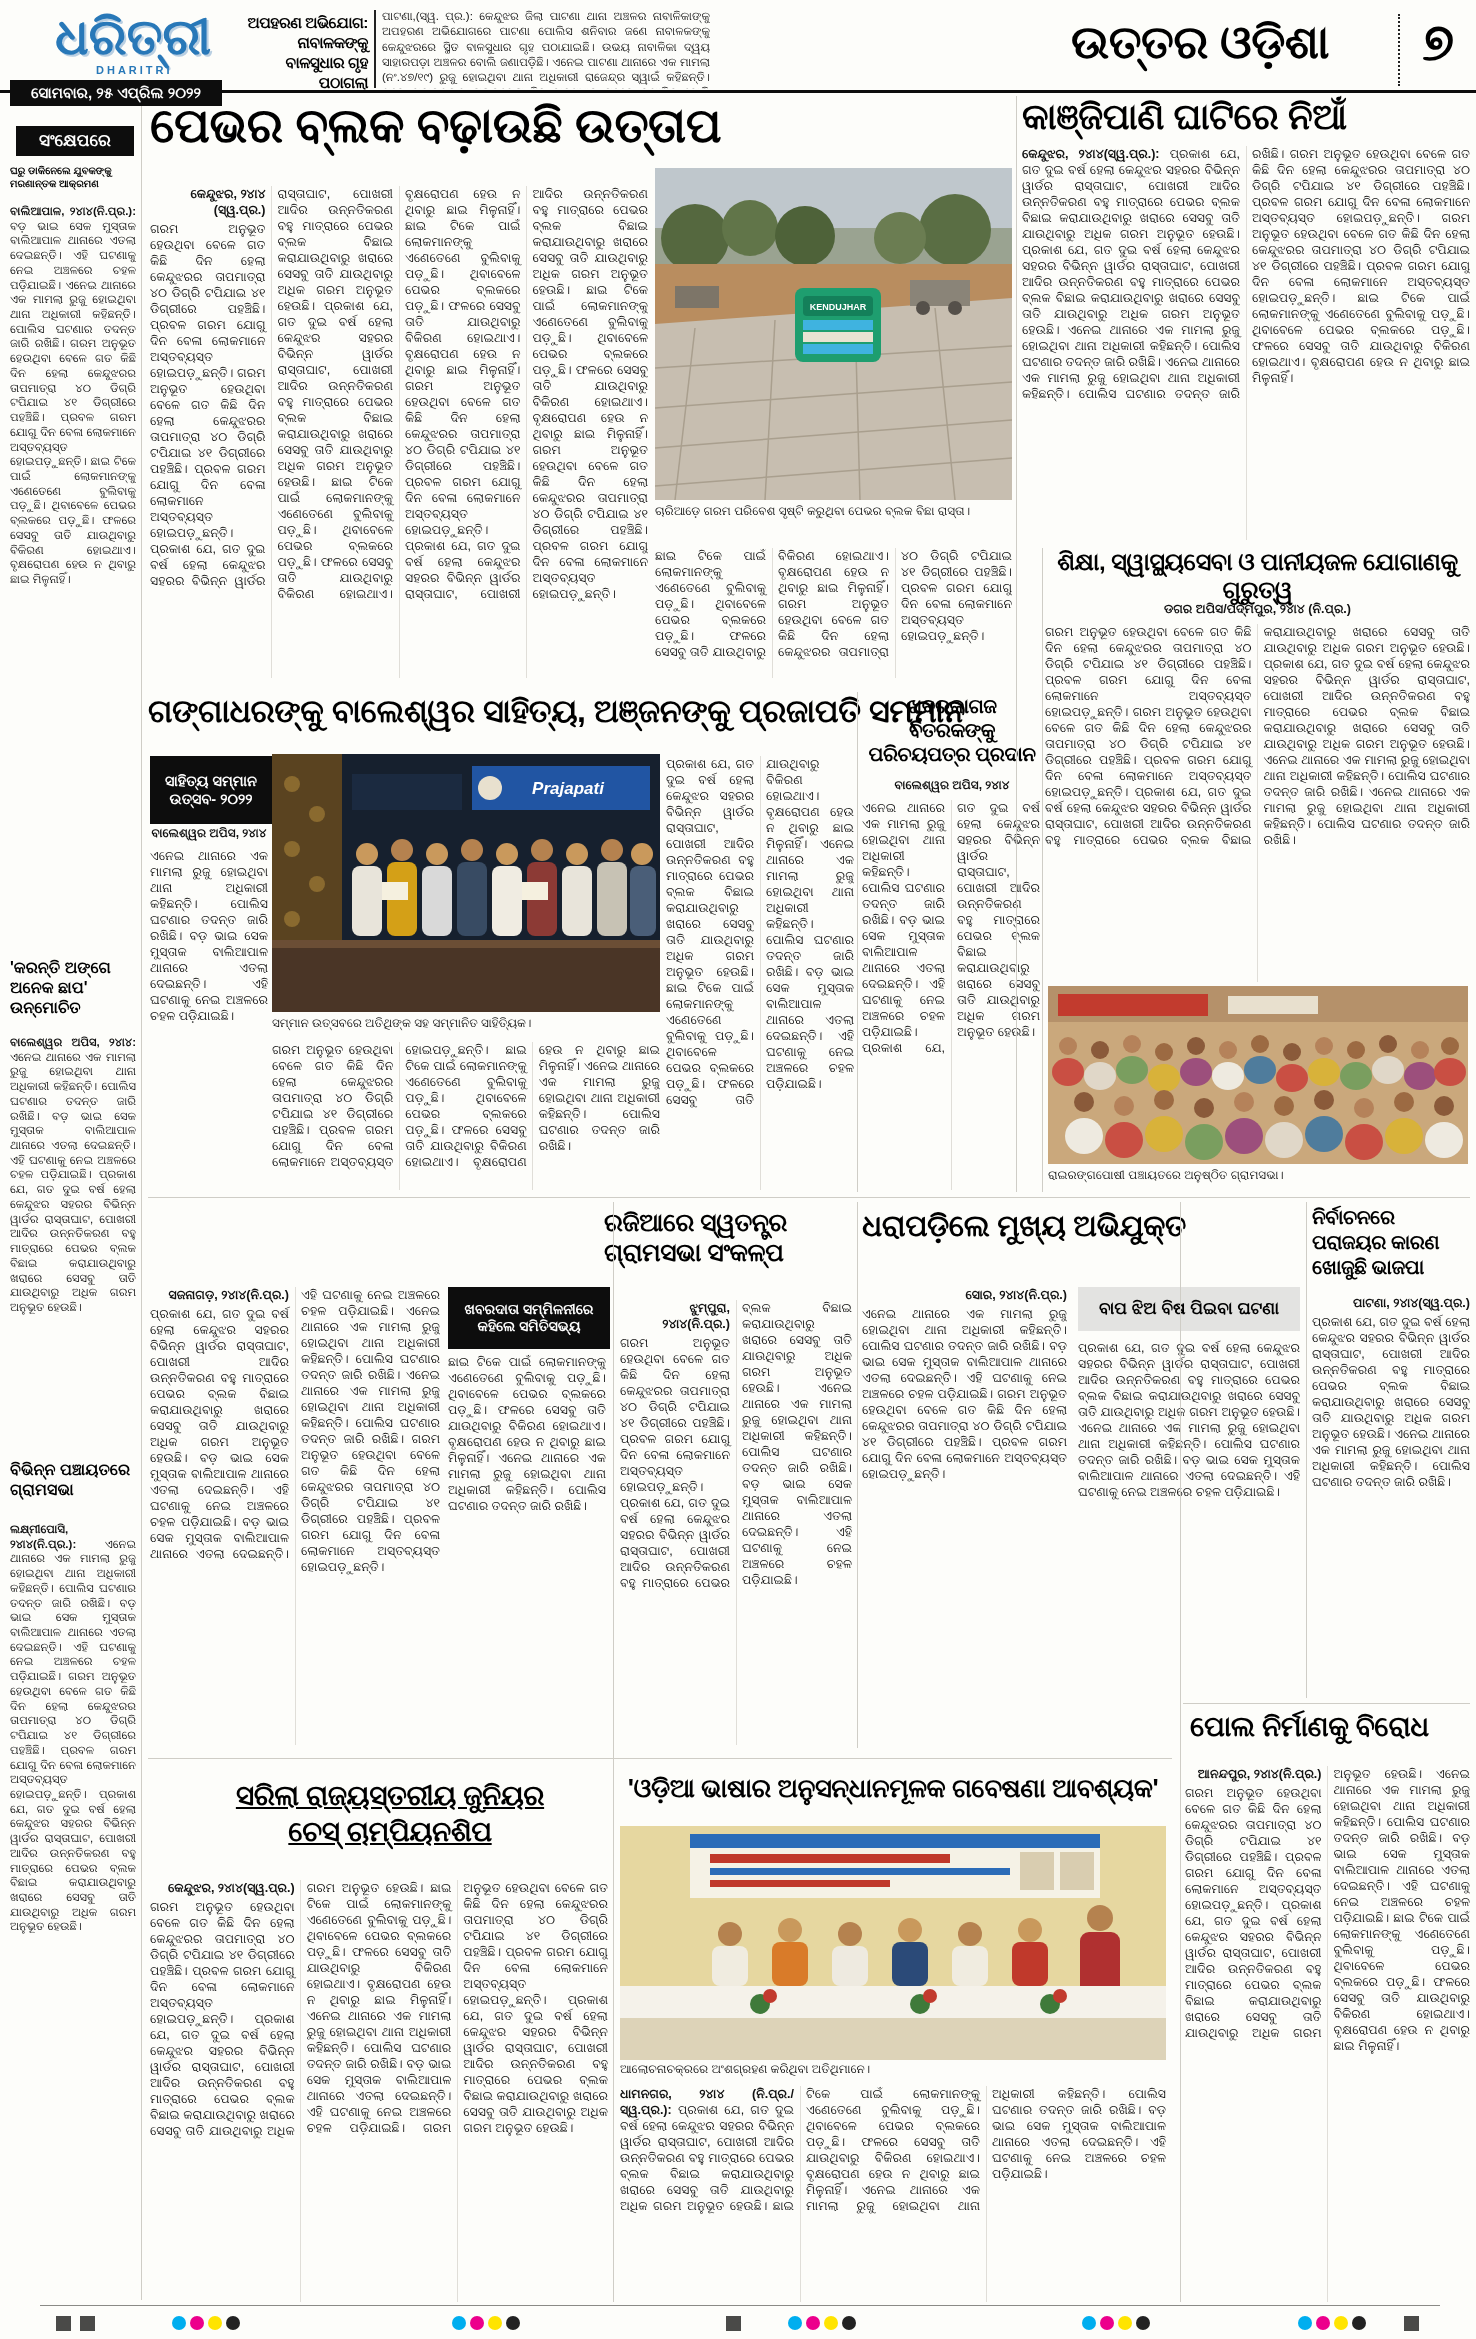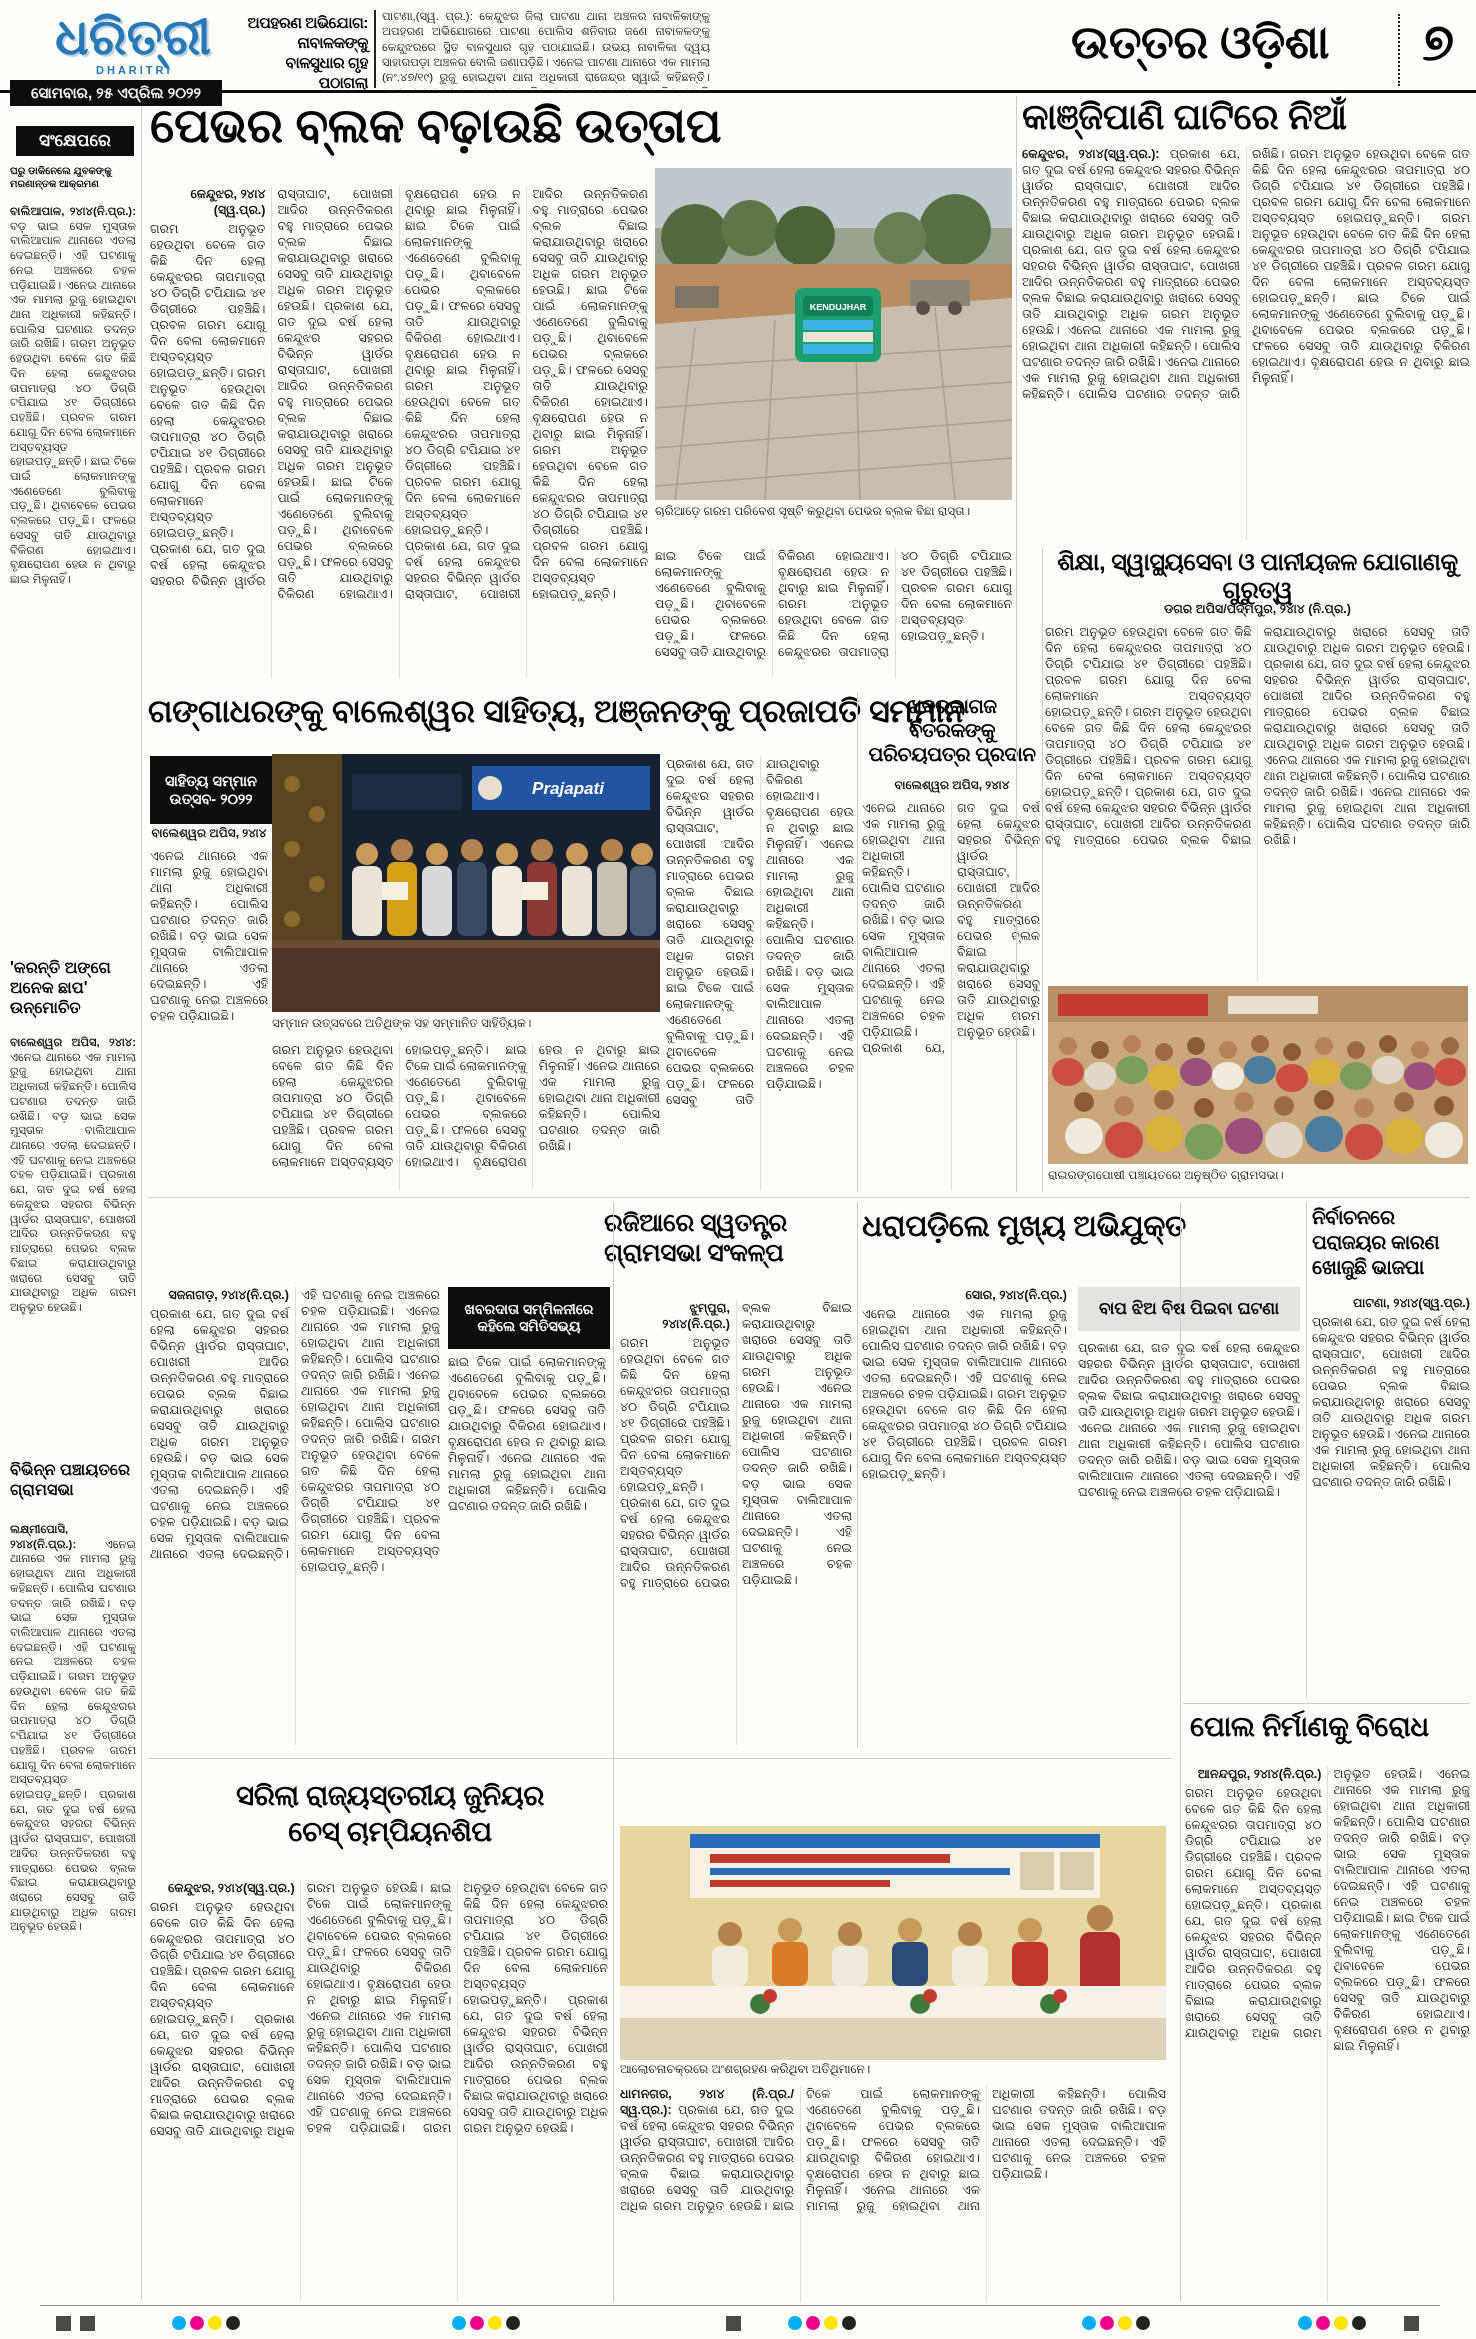--- a/index.html
+++ b/index.html
@@ -231,23 +231,24 @@
   <div class="abs graybox" style="left:1078px;top:1287px;width:222px;height:44px;font-size:17px;">ବାପ ଝିଅ ବିଷ ପିଇବା ଘଟଣା</div>
   <p class="abs body" style="left:862px;top:1287px;width:205px;height:458px;margin:0;"><span class="dlc">ସୋର, ୨୪ା୪(ନି.ପ୍ର.)</span><span>ଏନେଇ ଥାନାରେ ଏକ ମାମଲା ରୁଜୁ ହୋଇଥିବା ଥାନା ଅଧିକାରୀ କହିଛନ୍ତି। ପୋଲିସ ଘଟଣାର ତଦନ୍ତ ଜାରି ରଖିଛି। ବଡ଼ ଭାଇ ସେକ ମୁସ୍ତାକ ବାଲିଆପାଳ ଥାନାରେ ଏତଲା ଦେଇଛନ୍ତି। ଏହି ଘଟଣାକୁ ନେଇ ଅଞ୍ଚଳରେ ଚହଳ ପଡ଼ିଯାଇଛି। ଗରମ ଅନୁଭୂତ ହେଉଥିବା ବେଳେ ଗତ କିଛି ଦିନ ହେଲା କେନ୍ଦୁଝରର ତାପମାତ୍ରା ୪୦ ଡିଗ୍ରି ଟପିଯାଇ ୪୧ ଡିଗ୍ରୀରେ ପହଞ୍ଚିଛି। ପ୍ରବଳ ଗରମ ଯୋଗୁ ଦିନ ବେଳା ଲୋକମାନେ ଅସ୍ତବ୍ୟସ୍ତ ହୋଇପଡ଼ୁଛନ୍ତି।</span></p>
   <p class="abs body" style="left:1078px;top:1340px;width:222px;height:405px;margin:0;"><span>ପ୍ରକାଶ ଯେ, ଗତ ଦୁଇ ବର୍ଷ ହେଲା କେନ୍ଦୁଝର ସହରର ବିଭିନ୍ନ ୱାର୍ଡର ରାସ୍ତାଘାଟ, ପୋଖରୀ ଆଦିର ଉନ୍ନତିକରଣ ବହୁ ମାତ୍ରାରେ ପେଭର ବ୍ଲକ ବିଛାଇ କରାଯାଉଥିବାରୁ ଖରାରେ ସେସବୁ ତାତି ଯାଉଥିବାରୁ ଅଧିକ ଗରମ ଅନୁଭୂତ ହେଉଛି। ଏନେଇ ଥାନାରେ ଏକ ମାମଲା ରୁଜୁ ହୋଇଥିବା ଥାନା ଅଧିକାରୀ କହିଛନ୍ତି। ପୋଲିସ ଘଟଣାର ତଦନ୍ତ ଜାରି ରଖିଛି। ବଡ଼ ଭାଇ ସେକ ମୁସ୍ତାକ ବାଲିଆପାଳ ଥାନାରେ ଏତଲା ଦେଇଛନ୍ତି। ଏହି ଘଟଣାକୁ ନେଇ ଅଞ୍ଚଳରେ ଚହଳ ପଡ଼ିଯାଇଛି।</span></p>
 
   <div class="abs hl" style="left:1312px;top:1205px;width:160px;height:82px;font-size:20px;line-height:1.25;">ନିର୍ବାଚନରେ ପରାଜୟର କାରଣ ଖୋଜୁଛି ଭାଜପା</div>
   <p class="abs body" style="left:1312px;top:1295px;width:158px;height:400px;margin:0;"><span class="dlc">ପାଟଣା, ୨୪ା୪(ସ୍ୱ.ପ୍ର.)</span><span>ପ୍ରକାଶ ଯେ, ଗତ ଦୁଇ ବର୍ଷ ହେଲା କେନ୍ଦୁଝର ସହରର ବିଭିନ୍ନ ୱାର୍ଡର ରାସ୍ତାଘାଟ, ପୋଖରୀ ଆଦିର ଉନ୍ନତିକରଣ ବହୁ ମାତ୍ରାରେ ପେଭର ବ୍ଲକ ବିଛାଇ କରାଯାଉଥିବାରୁ ଖରାରେ ସେସବୁ ତାତି ଯାଉଥିବାରୁ ଅଧିକ ଗରମ ଅନୁଭୂତ ହେଉଛି। ଏନେଇ ଥାନାରେ ଏକ ମାମଲା ରୁଜୁ ହୋଇଥିବା ଥାନା ଅଧିକାରୀ କହିଛନ୍ତି। ପୋଲିସ ଘଟଣାର ତଦନ୍ତ ଜାରି ରଖିଛି।</span></p>
 
   <div class="abs hl" style="left:1190px;top:1712px;width:282px;height:42px;font-size:28px;white-space:nowrap;">ପୋଲ ନିର୍ମାଣକୁ ବିରୋଧ</div>
   <p class="abs body cols2" style="left:1185px;top:1766px;width:285px;height:536px;margin:0;"><span class="dlc">ଆନନ୍ଦପୁର, ୨୪ା୪(ନି.ପ୍ର.)</span><span>ଗରମ ଅନୁଭୂତ ହେଉଥିବା ବେଳେ ଗତ କିଛି ଦିନ ହେଲା କେନ୍ଦୁଝରର ତାପମାତ୍ରା ୪୦ ଡିଗ୍ରି ଟପିଯାଇ ୪୧ ଡିଗ୍ରୀରେ ପହଞ୍ଚିଛି। ପ୍ରବଳ ଗରମ ଯୋଗୁ ଦିନ ବେଳା ଲୋକମାନେ ଅସ୍ତବ୍ୟସ୍ତ ହୋଇପଡ଼ୁଛନ୍ତି। ପ୍ରକାଶ ଯେ, ଗତ ଦୁଇ ବର୍ଷ ହେଲା କେନ୍ଦୁଝର ସହରର ବିଭିନ୍ନ ୱାର୍ଡର ରାସ୍ତାଘାଟ, ପୋଖରୀ ଆଦିର ଉନ୍ନତିକରଣ ବହୁ ମାତ୍ରାରେ ପେଭର ବ୍ଲକ ବିଛାଇ କରାଯାଉଥିବାରୁ ଖରାରେ ସେସବୁ ତାତି ଯାଉଥିବାରୁ ଅଧିକ ଗରମ ଅନୁଭୂତ ହେଉଛି। ଏନେଇ ଥାନାରେ ଏକ ମାମଲା ରୁଜୁ ହୋଇଥିବା ଥାନା ଅଧିକାରୀ କହିଛନ୍ତି। ପୋଲିସ ଘଟଣାର ତଦନ୍ତ ଜାରି ରଖିଛି। ବଡ଼ ଭାଇ ସେକ ମୁସ୍ତାକ ବାଲିଆପାଳ ଥାନାରେ ଏତଲା ଦେଇଛନ୍ତି। ଏହି ଘଟଣାକୁ ନେଇ ଅଞ୍ଚଳରେ ଚହଳ ପଡ଼ିଯାଇଛି। ଛାଇ ଟିକେ ପାଇଁ ଲୋକମାନଙ୍କୁ ଏଣେତେଣେ ବୁଲିବାକୁ ପଡ଼ୁଛି। ଥିବାବେଳେ ପେଭର ବ୍ଲକରେ ପଡ଼ୁଛି। ଫଳରେ ସେସବୁ ତାତି ଯାଉଥିବାରୁ ବିକିରଣ ହୋଇଥାଏ। ବୃକ୍ଷରୋପଣ ହେଉ ନ ଥିବାରୁ ଛାଇ ମିଳୁନାହିଁ।</span></p>
 
-  <div class="abs hl" style="left:215px;top:1778px;width:350px;height:88px;font-size:28px;text-align:center;line-height:1.3;">ସରିଲା ରାଜ୍ୟସ୍ତରୀୟ ଜୁନିୟର ଚେସ୍ ଚାମ୍ପିୟନଶିପ</div>
+  <div class="abs hl" style="left:215px;top:1778px;width:350px;height:88px;font-size:28px;text-align:center;line-height:1.3;text-decoration:underline;">ସରିଲା ରାଜ୍ୟସ୍ତରୀୟ ଜୁନିୟର ଚେସ୍ ଚାମ୍ପିୟନଶିପ</div>
   <p class="abs body cols3" style="left:150px;top:1880px;width:458px;height:422px;margin:0;"><span class="dlc">କେନ୍ଦୁଝର, ୨୪ା୪(ସ୍ୱ.ପ୍ର.)</span><span>ଗରମ ଅନୁଭୂତ ହେଉଥିବା ବେଳେ ଗତ କିଛି ଦିନ ହେଲା କେନ୍ଦୁଝରର ତାପମାତ୍ରା ୪୦ ଡିଗ୍ରି ଟପିଯାଇ ୪୧ ଡିଗ୍ରୀରେ ପହଞ୍ଚିଛି। ପ୍ରବଳ ଗରମ ଯୋଗୁ ଦିନ ବେଳା ଲୋକମାନେ ଅସ୍ତବ୍ୟସ୍ତ ହୋଇପଡ଼ୁଛନ୍ତି। ପ୍ରକାଶ ଯେ, ଗତ ଦୁଇ ବର୍ଷ ହେଲା କେନ୍ଦୁଝର ସହରର ବିଭିନ୍ନ ୱାର୍ଡର ରାସ୍ତାଘାଟ, ପୋଖରୀ ଆଦିର ଉନ୍ନତିକରଣ ବହୁ ମାତ୍ରାରେ ପେଭର ବ୍ଲକ ବିଛାଇ କରାଯାଉଥିବାରୁ ଖରାରେ ସେସବୁ ତାତି ଯାଉଥିବାରୁ ଅଧିକ ଗରମ ଅନୁଭୂତ ହେଉଛି। ଛାଇ ଟିକେ ପାଇଁ ଲୋକମାନଙ୍କୁ ଏଣେତେଣେ ବୁଲିବାକୁ ପଡ଼ୁଛି। ଥିବାବେଳେ ପେଭର ବ୍ଲକରେ ପଡ଼ୁଛି। ଫଳରେ ସେସବୁ ତାତି ଯାଉଥିବାରୁ ବିକିରଣ ହୋଇଥାଏ। ବୃକ୍ଷରୋପଣ ହେଉ ନ ଥିବାରୁ ଛାଇ ମିଳୁନାହିଁ। ଏନେଇ ଥାନାରେ ଏକ ମାମଲା ରୁଜୁ ହୋଇଥିବା ଥାନା ଅଧିକାରୀ କହିଛନ୍ତି। ପୋଲିସ ଘଟଣାର ତଦନ୍ତ ଜାରି ରଖିଛି। ବଡ଼ ଭାଇ ସେକ ମୁସ୍ତାକ ବାଲିଆପାଳ ଥାନାରେ ଏତଲା ଦେଇଛନ୍ତି। ଏହି ଘଟଣାକୁ ନେଇ ଅଞ୍ଚଳରେ ଚହଳ ପଡ଼ିଯାଇଛି। ଗରମ ଅନୁଭୂତ ହେଉଥିବା ବେଳେ ଗତ କିଛି ଦିନ ହେଲା କେନ୍ଦୁଝରର ତାପମାତ୍ରା ୪୦ ଡିଗ୍ରି ଟପିଯାଇ ୪୧ ଡିଗ୍ରୀରେ ପହଞ୍ଚିଛି। ପ୍ରବଳ ଗରମ ଯୋଗୁ ଦିନ ବେଳା ଲୋକମାନେ ଅସ୍ତବ୍ୟସ୍ତ ହୋଇପଡ଼ୁଛନ୍ତି। ପ୍ରକାଶ ଯେ, ଗତ ଦୁଇ ବର୍ଷ ହେଲା କେନ୍ଦୁଝର ସହରର ବିଭିନ୍ନ ୱାର୍ଡର ରାସ୍ତାଘାଟ, ପୋଖରୀ ଆଦିର ଉନ୍ନତିକରଣ ବହୁ ମାତ୍ରାରେ ପେଭର ବ୍ଲକ ବିଛାଇ କରାଯାଉଥିବାରୁ ଖରାରେ ସେସବୁ ତାତି ଯାଉଥିବାରୁ ଅଧିକ ଗରମ ଅନୁଭୂତ ହେଉଛି।</span></p>
 
+  <div class="abs hl" style="left:618px;top:1774px;width:550px;height:42px;font-size:26px;text-align:center;white-space:nowrap;">'ଓଡ଼ିଆ ଭାଷାର ଅନୁସନ୍ଧାନମୂଳକ ଗବେଷଣା ଆବଶ୍ୟକ'</div>
   <div class="abs" style="left:620px;top:1826px;width:546px;height:234px;">
     <svg width="546" height="234" viewBox="0 0 546 234">
       <rect width="546" height="234" fill="#e6d7a0"></rect>
       <rect x="70" y="8" width="410" height="64" fill="#f5f2e6"></rect>
       <rect x="70" y="8" width="410" height="14" fill="#2b6cb8"></rect>
       <rect x="90" y="28" width="240" height="9" fill="#c0392b"></rect>
       <rect x="90" y="42" width="300" height="7" fill="#2b6cb8"></rect>
       <rect x="90" y="54" width="180" height="7" fill="#c0392b"></rect>
       <rect x="400" y="26" width="34" height="38" fill="#d9cdb0"></rect>
         <rect x="440" y="26" width="34" height="38" fill="#d9cdb0"></rect>

